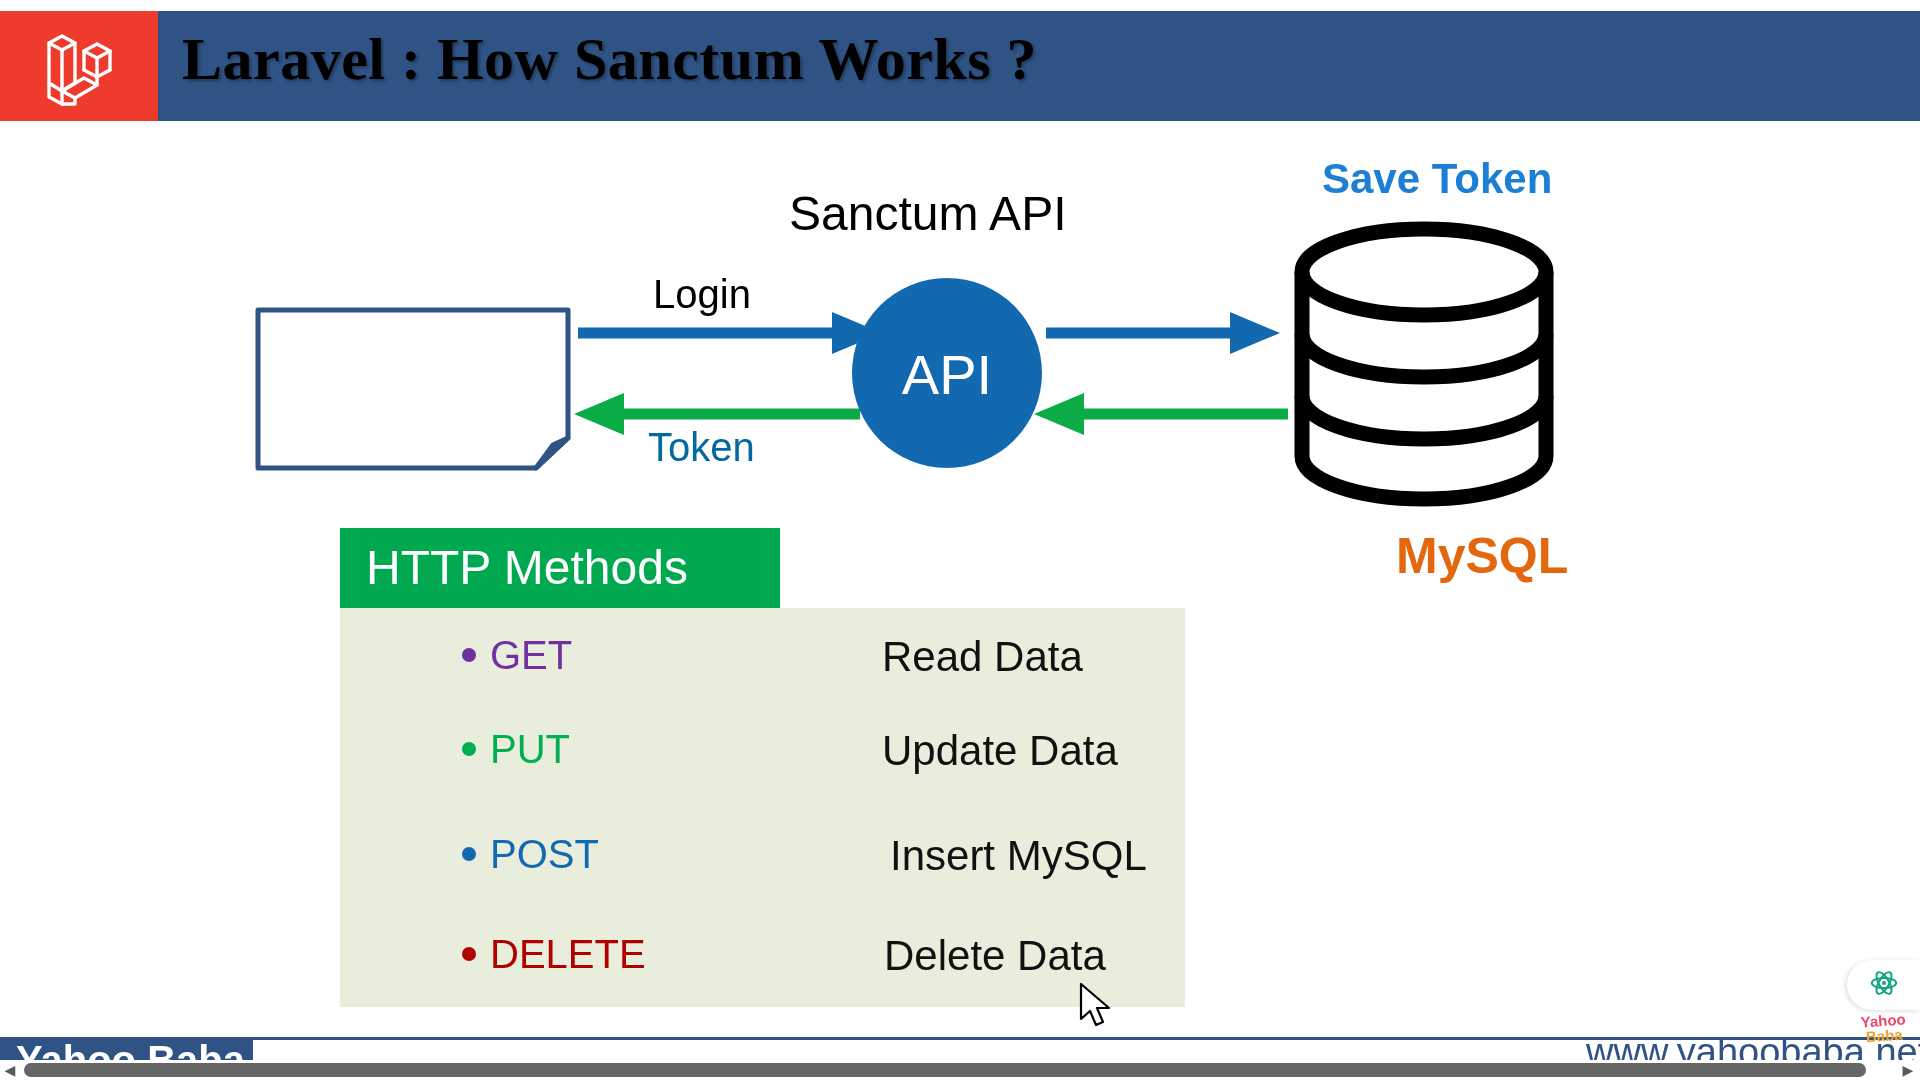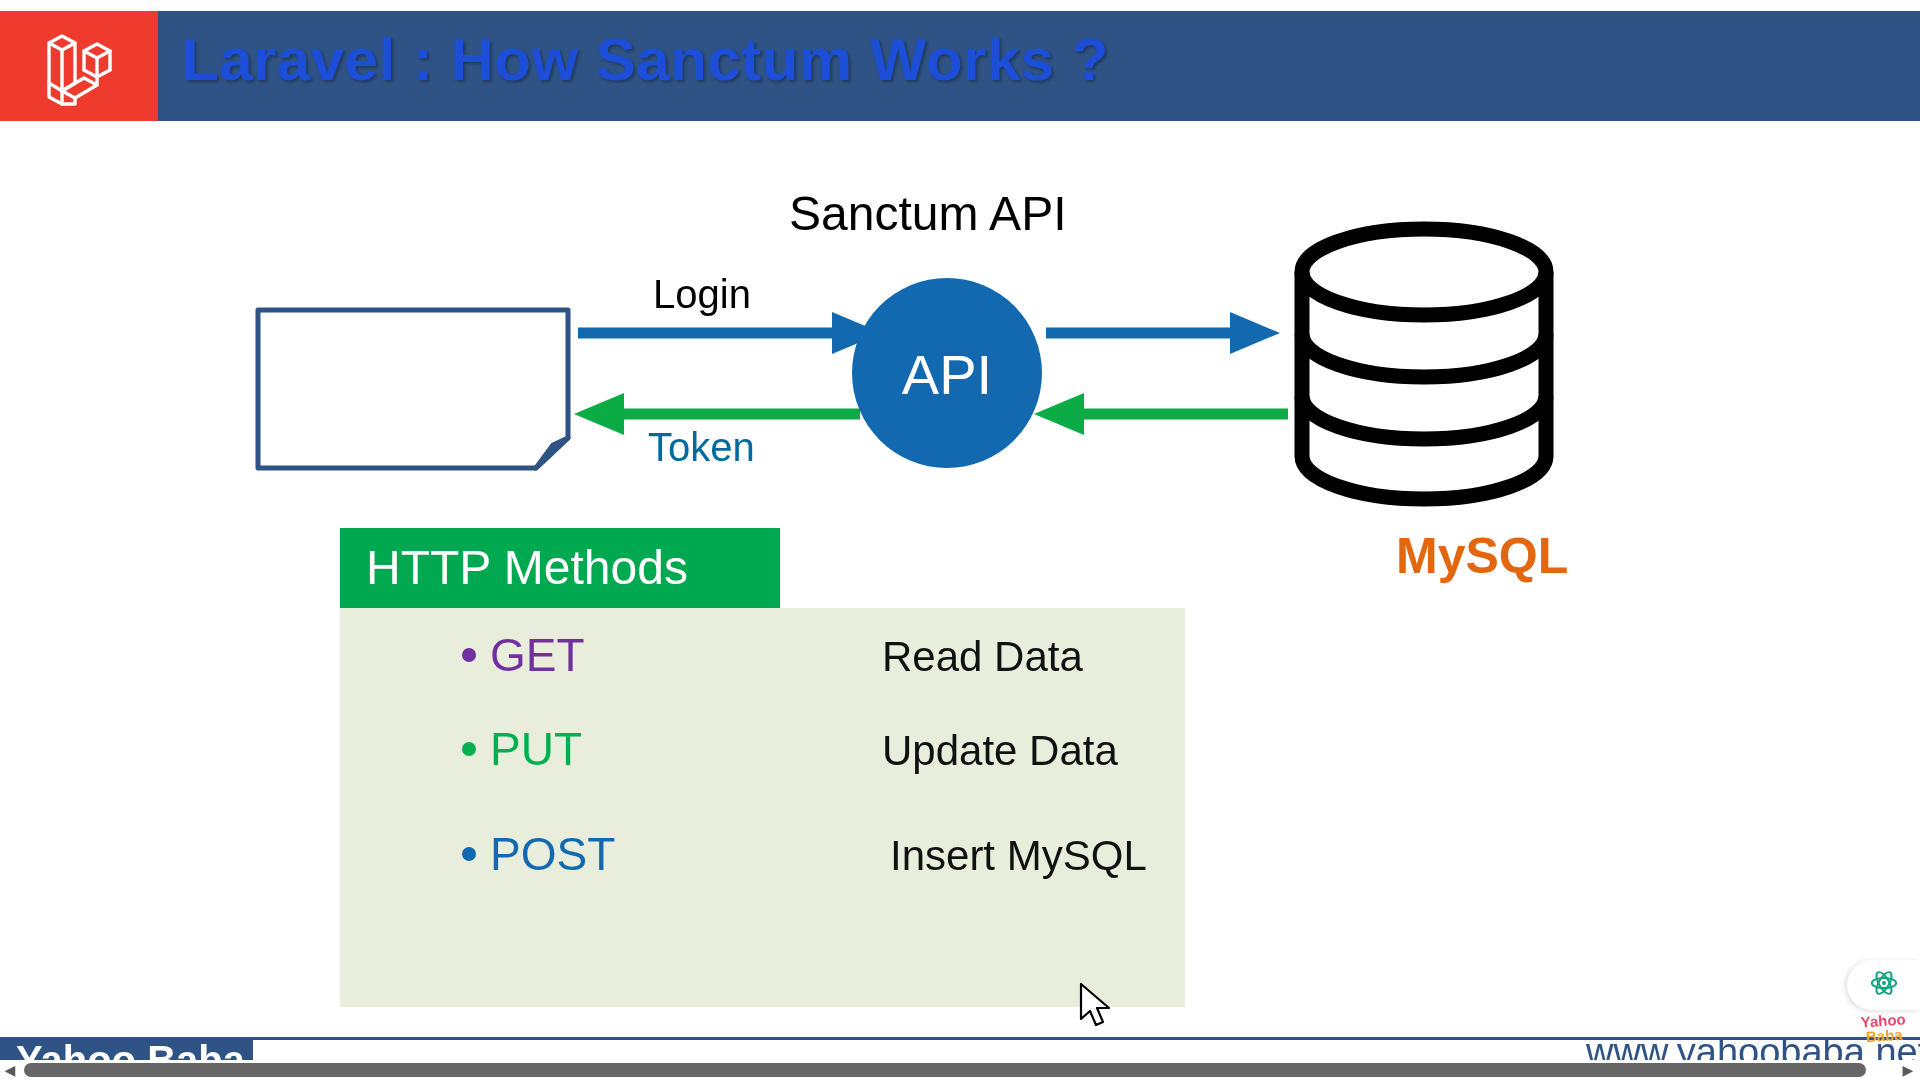--- a/index.html
+++ b/index.html
@@ -39,27 +39,27 @@
     top: 11px;
     width: 158px;
     height: 110px;
     background: #ef3b2d;
   }
   #logo-tile svg { position: absolute; left: 26px; top: 14px; }
   #header-title {
     position: absolute;
     left: 182px;
     top: 25px;
-    color: #1d4ed8;
+    color: #000000;
     font-size: 60px;
     font-weight: bold;
     letter-spacing: 0.5px;
     white-space: nowrap;
     text-shadow: 2px 2px 3px rgba(0,0,0,0.30);
-    font-family: Liberation Sans, sans-serif;
+    font-family: Liberation Serif, serif;
   }
 
   
   #diagram { position: absolute; left: 0; top: 0; width: 1920px; height: 1080px; pointer-events: none; }
 
   .lbl { position: absolute; white-space: nowrap; font-family: "Liberation Sans", sans-serif; }
 
   #website-box-label {
     position: absolute;
     left: 258px; top: 310px;
@@ -124,21 +124,21 @@
     align-items: center;
   }
   .method-bullet {
     width: 14px; height: 14px;
     border-radius: 50%;
     margin-left: 122px;
     flex: 0 0 auto;
   }
   .method-name {
     margin-left: 14px;
-    font-size: 46px;
+    font-size: 40px;
     white-space: nowrap;
     flex: 0 0 auto;
   }
   .method-desc {
     position: absolute;
     font-size: 42px;
     color: #111111;
     white-space: nowrap;
   }
 
@@ -302,20 +302,21 @@
       <path d="M864 859 L838 847 L838 871 Z"></path>
       <line x1="688" y1="959" x2="844" y2="959"></line>
       <path d="M864 959 L838 947 L838 971 Z"></path>
     </g>
   </svg>
 
   <div id="sanctum-api-label" class="lbl">Sanctum API</div>
   <div id="login-label" class="lbl">Login</div>
   <div id="token-label" class="lbl">Token</div>
   <div id="api-circle-label" class="lbl">API</div>
+  <div id="save-token-label" class="lbl">Save Token</div>
   <div id="mysql-label" class="lbl">MySQL</div>
 
   <div id="methods-banner">
     <div id="methods-banner-label">HTTP Methods</div>
   </div>
 
   <div id="methods-panel">
 
     <div class="method-row" style="top:12px;">
       <span class="method-bullet" style="background:#7030a0;"></span>
@@ -328,20 +329,25 @@
       <span class="method-name" style="color:#00b050;">PUT</span>
       <span class="method-desc" style="left:542px; top:13px;">Update Data</span>
     </div>
 
     <div class="method-row" style="top:211px;">
       <span class="method-bullet" style="background:#1269b0;"></span>
       <span class="method-name" style="color:#1269b0;">POST</span>
       <span class="method-desc" style="left:550px; top:13px;">Insert MySQL</span>
     </div>
 
+    <div class="method-row" style="top:311px;">
+      <span class="method-bullet" style="background:#b00000;"></span>
+      <span class="method-name" style="color:#b00000;">DELETE</span>
+      <span class="method-desc" style="left:544px; top:13px;">Delete Data</span>
+    </div>
   </div>
 
   <div id="footer-rule"></div>
 
   <div id="footer-logo-box">
     <div id="footer-logo-label">Yahoo Baba</div>
   </div>
 
   <div id="footer-site-label">www.yahoobaba.net</div>
 

